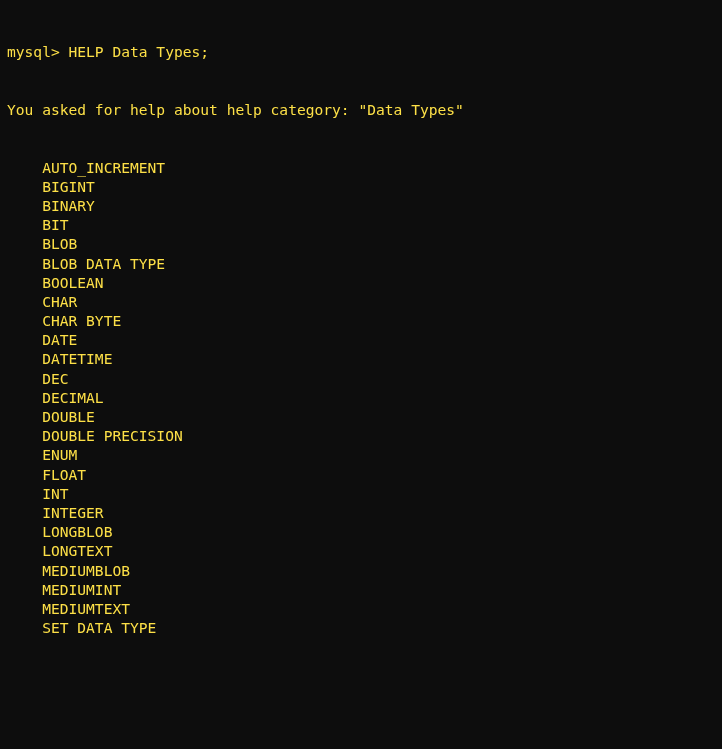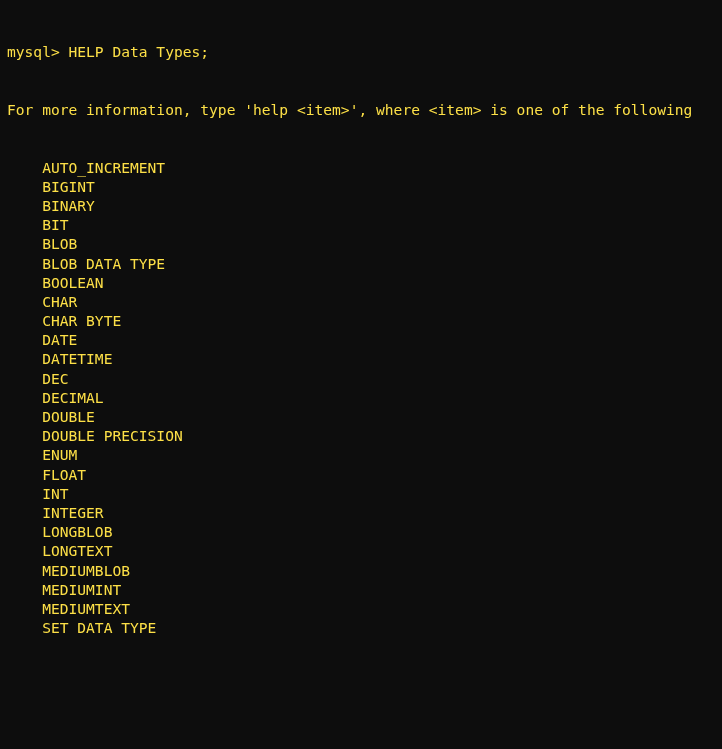--- a/index.html
+++ b/index.html
@@ -29,15 +29,15 @@
   .topic-line {
     height: 19.2px;
     white-space: pre;
   }
 </style>
 </head>
 <body>
 
 <div id="terminal">
   <div class="line">mysql&gt; HELP Data Types;</div>
-  <div class="line">For more information, type 'help &lt;item&gt;', where &lt;item&gt; is one of the following</div>
+  <div class="line">You asked for help about help category: "Data Types"</div>
   <div id="topic-list"><div class="topic-line">    AUTO_INCREMENT</div><div class="topic-line">    BIGINT</div><div class="topic-line">    BINARY</div><div class="topic-line">    BIT</div><div class="topic-line">    BLOB</div><div class="topic-line">    BLOB DATA TYPE</div><div class="topic-line">    BOOLEAN</div><div class="topic-line">    CHAR</div><div class="topic-line">    CHAR BYTE</div><div class="topic-line">    DATE</div><div class="topic-line">    DATETIME</div><div class="topic-line">    DEC</div><div class="topic-line">    DECIMAL</div><div class="topic-line">    DOUBLE</div><div class="topic-line">    DOUBLE PRECISION</div><div class="topic-line">    ENUM</div><div class="topic-line">    FLOAT</div><div class="topic-line">    INT</div><div class="topic-line">    INTEGER</div><div class="topic-line">    LONGBLOB</div><div class="topic-line">    LONGTEXT</div><div class="topic-line">    MEDIUMBLOB</div><div class="topic-line">    MEDIUMINT</div><div class="topic-line">    MEDIUMTEXT</div><div class="topic-line">    SET DATA TYPE</div></div>
 </div>
 
 </body></html>

